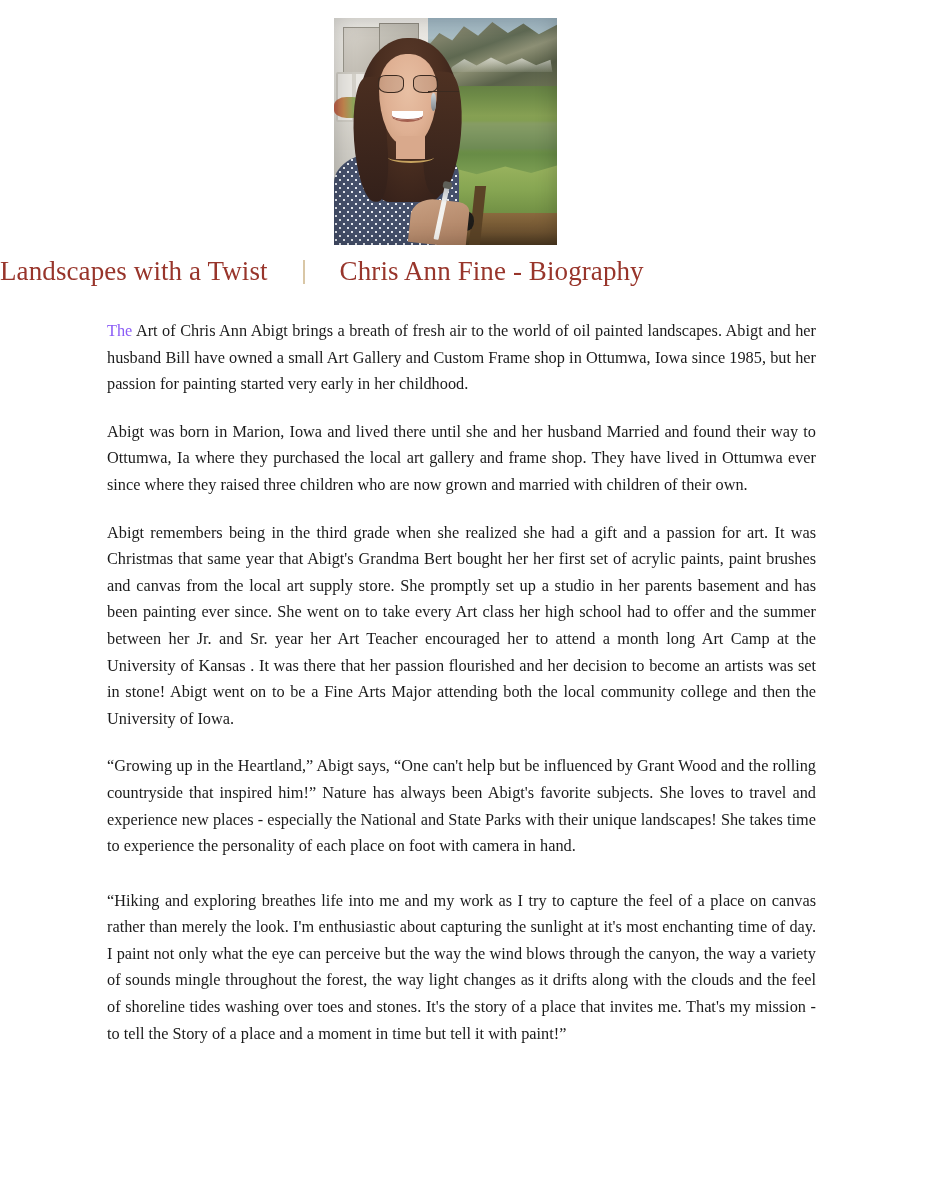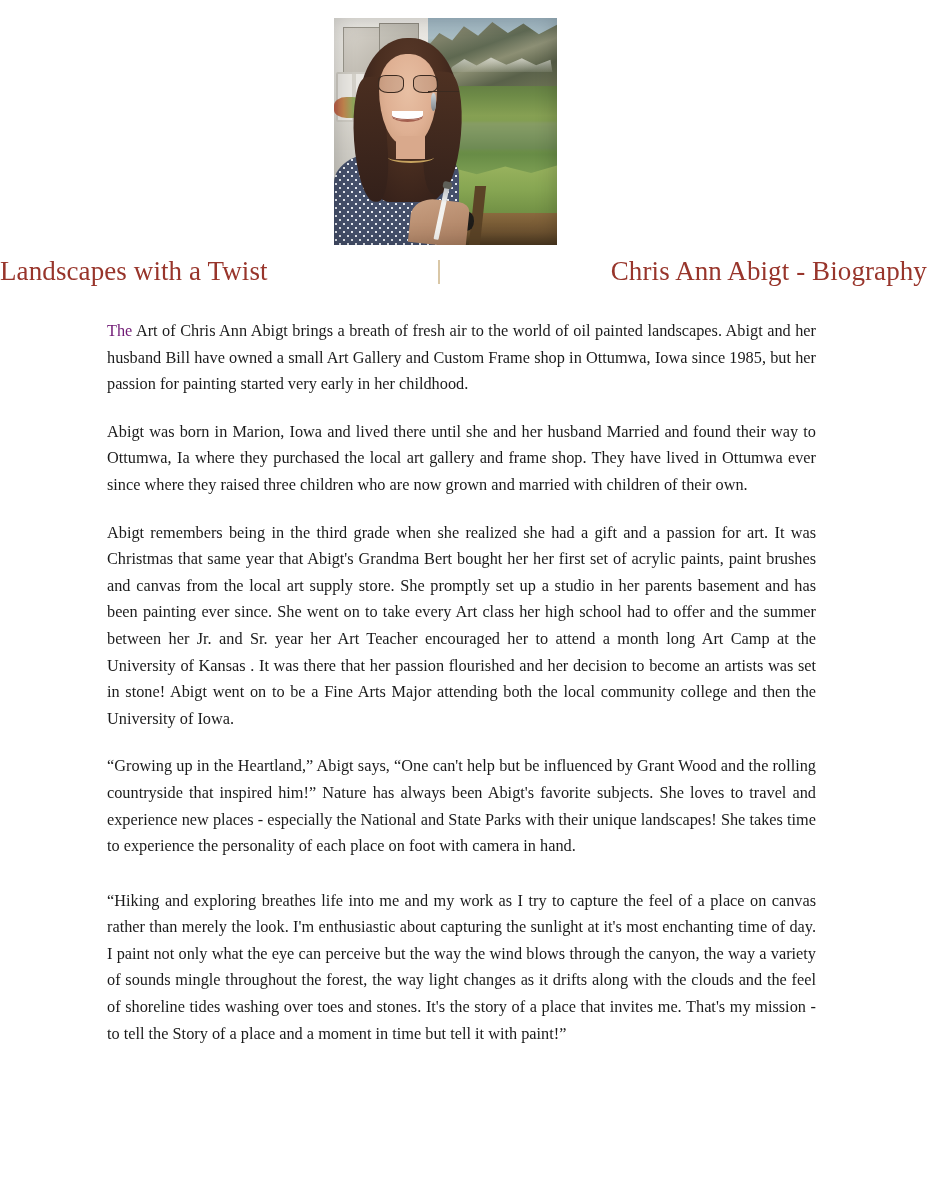--- a/index.html
+++ b/index.html
@@ -267,21 +267,21 @@
   }
 
   
   .title-bar {
     position: absolute;
     left: 0;
     top: 256px;
     width: 927px;
     display: flex;
     align-items: center;
-    justify-content: space-between;
+    justify-content: flex-start;
     gap: 4px;
   }
   .title-part {
     font-family: "Liberation Serif", "DejaVu Serif", serif;
     font-size: 27px;
     font-weight: 400;
     color: #98352b;
     letter-spacing: .1px;
     white-space: nowrap;
     line-height: 1.15;
@@ -305,21 +305,21 @@
     font-family: "Liberation Serif", "DejaVu Serif", serif;
     font-size: 16.3px;
     line-height: 26.6px;
     color: #1b1b1b;
     text-align: justify;
     text-justify: inter-word;
     margin: 0 0 21px 0;
     hyphens: manual;
   }
   .para:last-child { margin-bottom: 0; margin-top: 28px; }
-  .lead-word { color: #701a75; }
+  .lead-word { color: #8b5cf6; }
 </style>
 </head>
 <body>
 
 <div class="photo-wrap">
   <div class="photo">
     <div class="p-wall"></div>
     <div class="p-canvas"></div>
     <div class="p-ridge"></div>
     <div class="p-snow"></div>
@@ -349,21 +349,21 @@
     <div class="a-necklace"></div>
     <div class="a-arm"></div>
     <div class="a-brush"></div>
     <div class="photo-vig"></div>
   </div>
 </div>
 
 <div class="title-bar">
   <span class="title-part">Landscapes with a Twist</span>
   <span class="title-sep"></span>
-  <span class="title-part">Chris Ann Abigt - Biography</span>
+  <span class="title-part">Chris Ann Fine - Biography</span>
 </div>
 
 <div class="article">
 
   <p class="para"><span class="lead-word">The</span><span> Art of Chris Ann Abigt brings a breath of fresh air to the world of oil painted landscapes.  Abigt and her husband Bill have owned a small Art Gallery and Custom Frame shop in Ottumwa, Iowa since 1985, but her passion for painting started very early in her childhood.</span></p>
 
   <p class="para">Abigt was born in Marion, Iowa and lived there until she and her husband Married and found their way to Ottumwa, Ia where they purchased the local art gallery and frame shop. They have lived in Ottumwa ever since where they raised three children who are now grown and married with children of their own.</p>
 
   <p class="para">Abigt remembers being in the third grade when she realized she had a gift and a passion for art. It was Christmas that same year that Abigt's Grandma Bert bought her her first set of acrylic paints,  paint brushes and canvas from the local art supply store. She promptly set up a studio in her parents basement and has been painting ever since. She went on to take every Art class her high school had to offer and the summer between her Jr. and Sr. year her Art Teacher encouraged her to attend a month long Art Camp at the University of Kansas . It was there that her passion flourished and her decision to become an artists was set in stone! Abigt went on to be a Fine Arts Major attending both the local community college and then the University of Iowa.</p>
 

